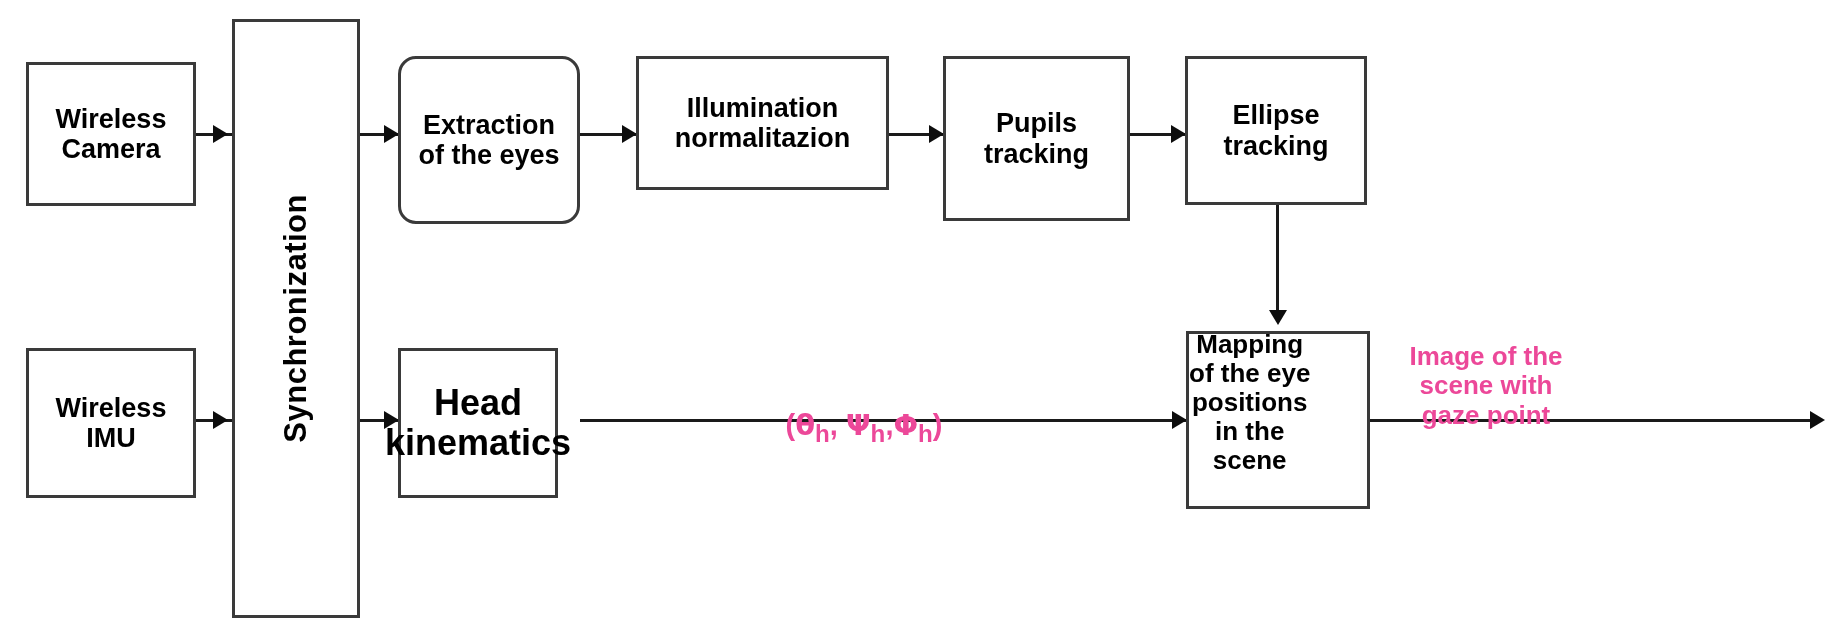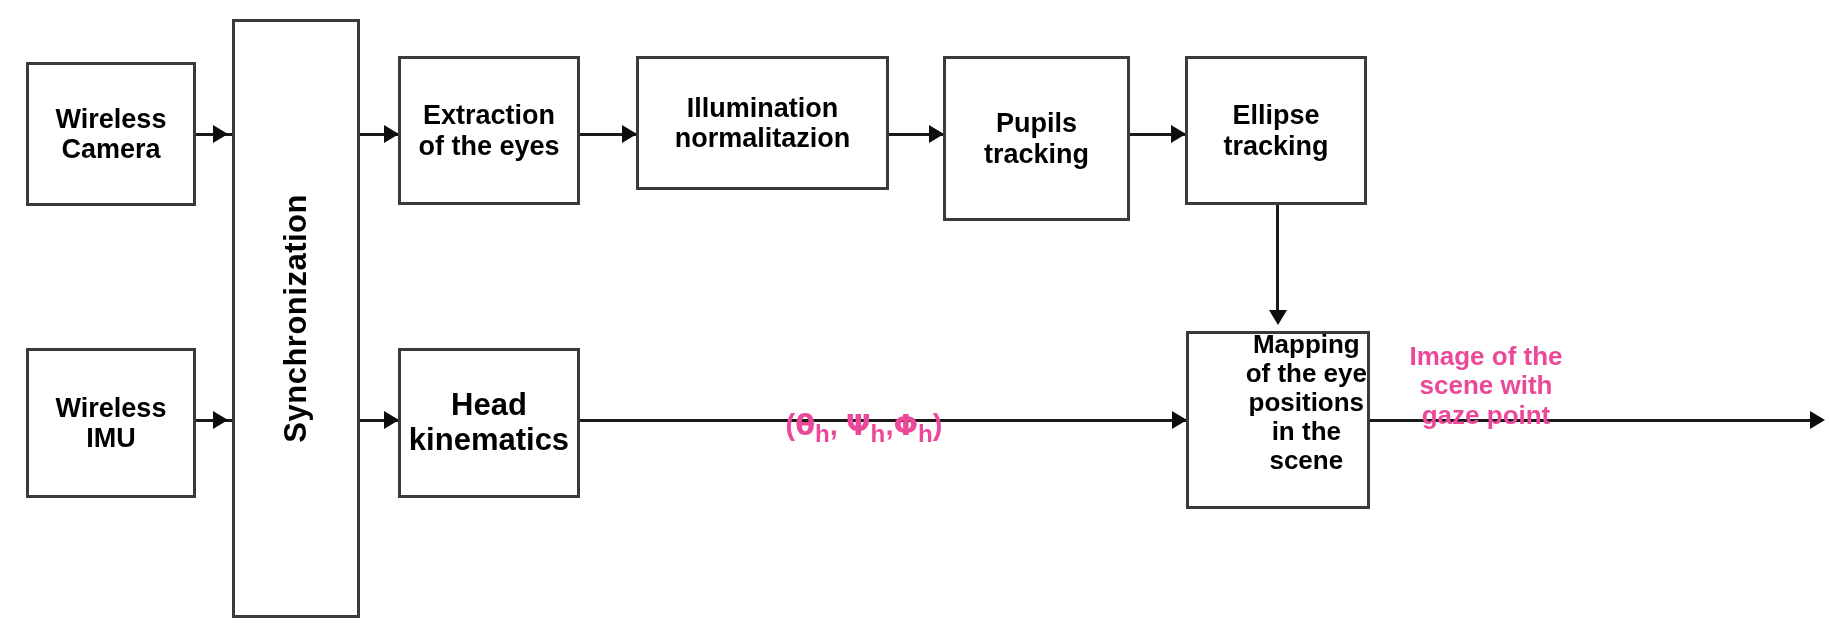--- a/index.html
+++ b/index.html
@@ -47,40 +47,41 @@
   #node-synchronization {
     left: 232px; top: 19px; width: 128px; height: 599px;
     font-size: 31px;
   }
   #node-synchronization .lbl {
     transform: rotate(-90deg);
     white-space: nowrap;
     letter-spacing: 0.5px;
   }
   #node-extraction {
-    left: 398px; top: 56px; width: 182px; height: 149px;
-    font-size: 27px;
+    left: 398px; top: 56px; width: 182px; height: 168px;
+    font-size: 27px;
+    border-radius: 18px;
   }
   #node-illumination {
     left: 636px; top: 56px; width: 253px; height: 134px;
     font-size: 27px;
   }
   #node-pupils {
     left: 943px; top: 56px; width: 187px; height: 165px;
     font-size: 27px;
   }
   #node-ellipse {
     left: 1185px; top: 56px; width: 182px; height: 149px;
     font-size: 27px;
   }
   #node-mapping {
     left: 1186px; top: 331px; width: 184px; height: 178px;
     font-size: 26px;
     align-items: flex-start;
-    justify-content: flex-end;
+    justify-content: flex-start;
     overflow: visible;
   }
   #node-mapping .lbl {
     position: relative;
     top: -4px;
   }
   
   .free-label {
     position: absolute;
     font-weight: bold;
@@ -191,21 +192,21 @@
   <div class="node" id="node-pupils">
     <span class="lbl">Pupils
 tracking</span>
   </div>
 
   <div class="node" id="node-ellipse">
     <span class="lbl">Ellipse
 tracking</span>
   </div>
 
-  <div class="node" id="node-head-kinematics" style="left:398px; top:348px; width:182px; height:150px; font-size:31px;">
+  <div class="node" id="node-head-kinematics" style="left:398px; top:348px; width:160px; height:150px; font-size:36px;">
     <span class="lbl">Head
 kinematics</span>
   </div>
 
   <div class="node" id="node-mapping">
     <span class="lbl">Mapping
 of the eye
 positions
 in the
 scene</span>

